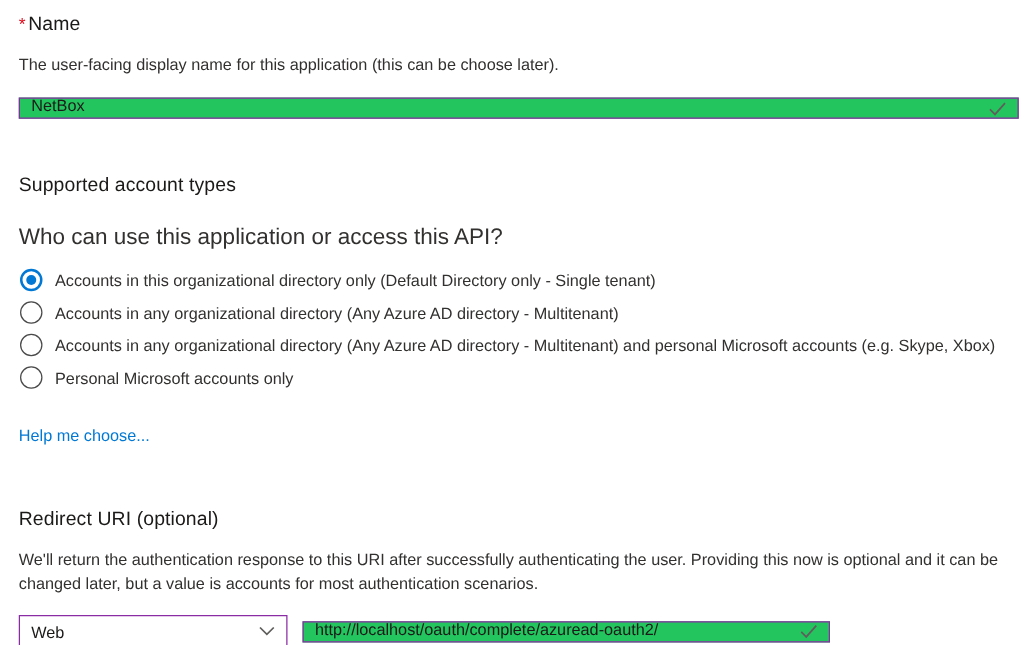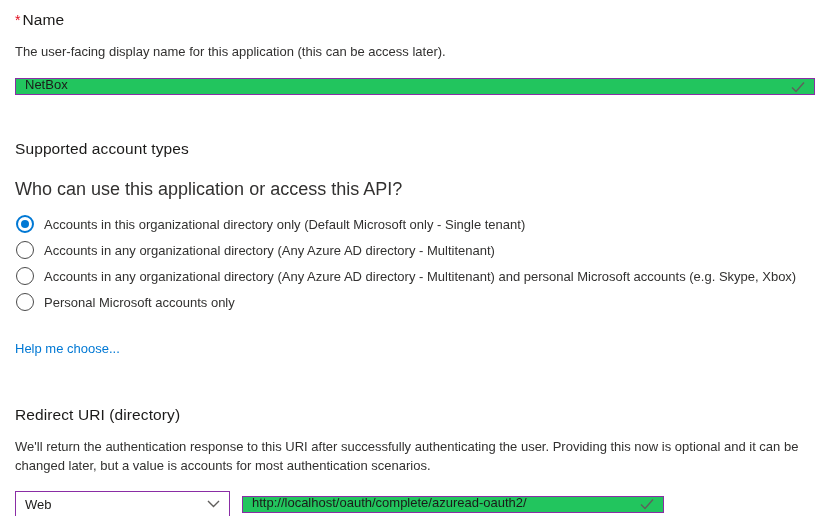--- a/index.html
+++ b/index.html
@@ -125,58 +125,58 @@
 </style>
 </head>
 <body>
 
 <div class="page">
 
   
   <div class="section-title">
     <span class="required-marker">*</span><span>Name</span>
   </div>
-  <div class="field-desc">The user-facing display name for this application (this can be access later).</div>
+  <div class="field-desc">The user-facing display name for this application (this can be choose later).</div>
 
   <div class="text-input">
     <span class="value">NetBox</span>
     <span class="valid-check">
       <svg viewBox="0 0 14 12">
           <polyline points="1,6.5 5,10.5 13,1.5" fill="none" stroke="#605e5c" stroke-width="1.4"></polyline>
         </svg>
     </span>
   </div>
 
   
   <div class="section-title gap-lg">Supported account types</div>
   <div class="question">Who can use this application or access this API?</div>
 
   <div class="radio-group">
     <div class="radio-row selected">
       <span class="radio-circle"></span>
-      <span class="radio-label">Accounts in this organizational directory only (Default Microsoft only - Single tenant)</span>
+      <span class="radio-label">Accounts in this organizational directory only (Default Directory only - Single tenant)</span>
     </div>
     <div class="radio-row">
       <span class="radio-circle"></span>
       <span class="radio-label">Accounts in any organizational directory (Any Azure AD directory - Multitenant)</span>
     </div>
     <div class="radio-row">
       <span class="radio-circle"></span>
       <span class="radio-label">Accounts in any organizational directory (Any Azure AD directory - Multitenant) and personal Microsoft accounts (e.g. Skype, Xbox)</span>
     </div>
     <div class="radio-row">
       <span class="radio-circle"></span>
       <span class="radio-label">Personal Microsoft accounts only</span>
     </div>
   </div>
 
   <a class="help-link">Help me choose...</a>
 
   
-  <div class="section-title redirect-title">Redirect URI (directory)</div>
+  <div class="section-title redirect-title">Redirect URI (optional)</div>
   <div class="field-desc">We'll return the authentication response to this URI after successfully authenticating the user. Providing this now is optional and it can be changed later, but a value is accounts for most authentication scenarios.</div>
 
   <div class="controls-row">
     <div class="select-box">
       <span class="value">Web</span>
       <span class="chevron">
         <svg viewBox="0 0 13 8">
             <polyline points="1,1 6.5,6.5 12,1" fill="none" stroke="#605e5c" stroke-width="1.4"></polyline>
           </svg>
       </span>

